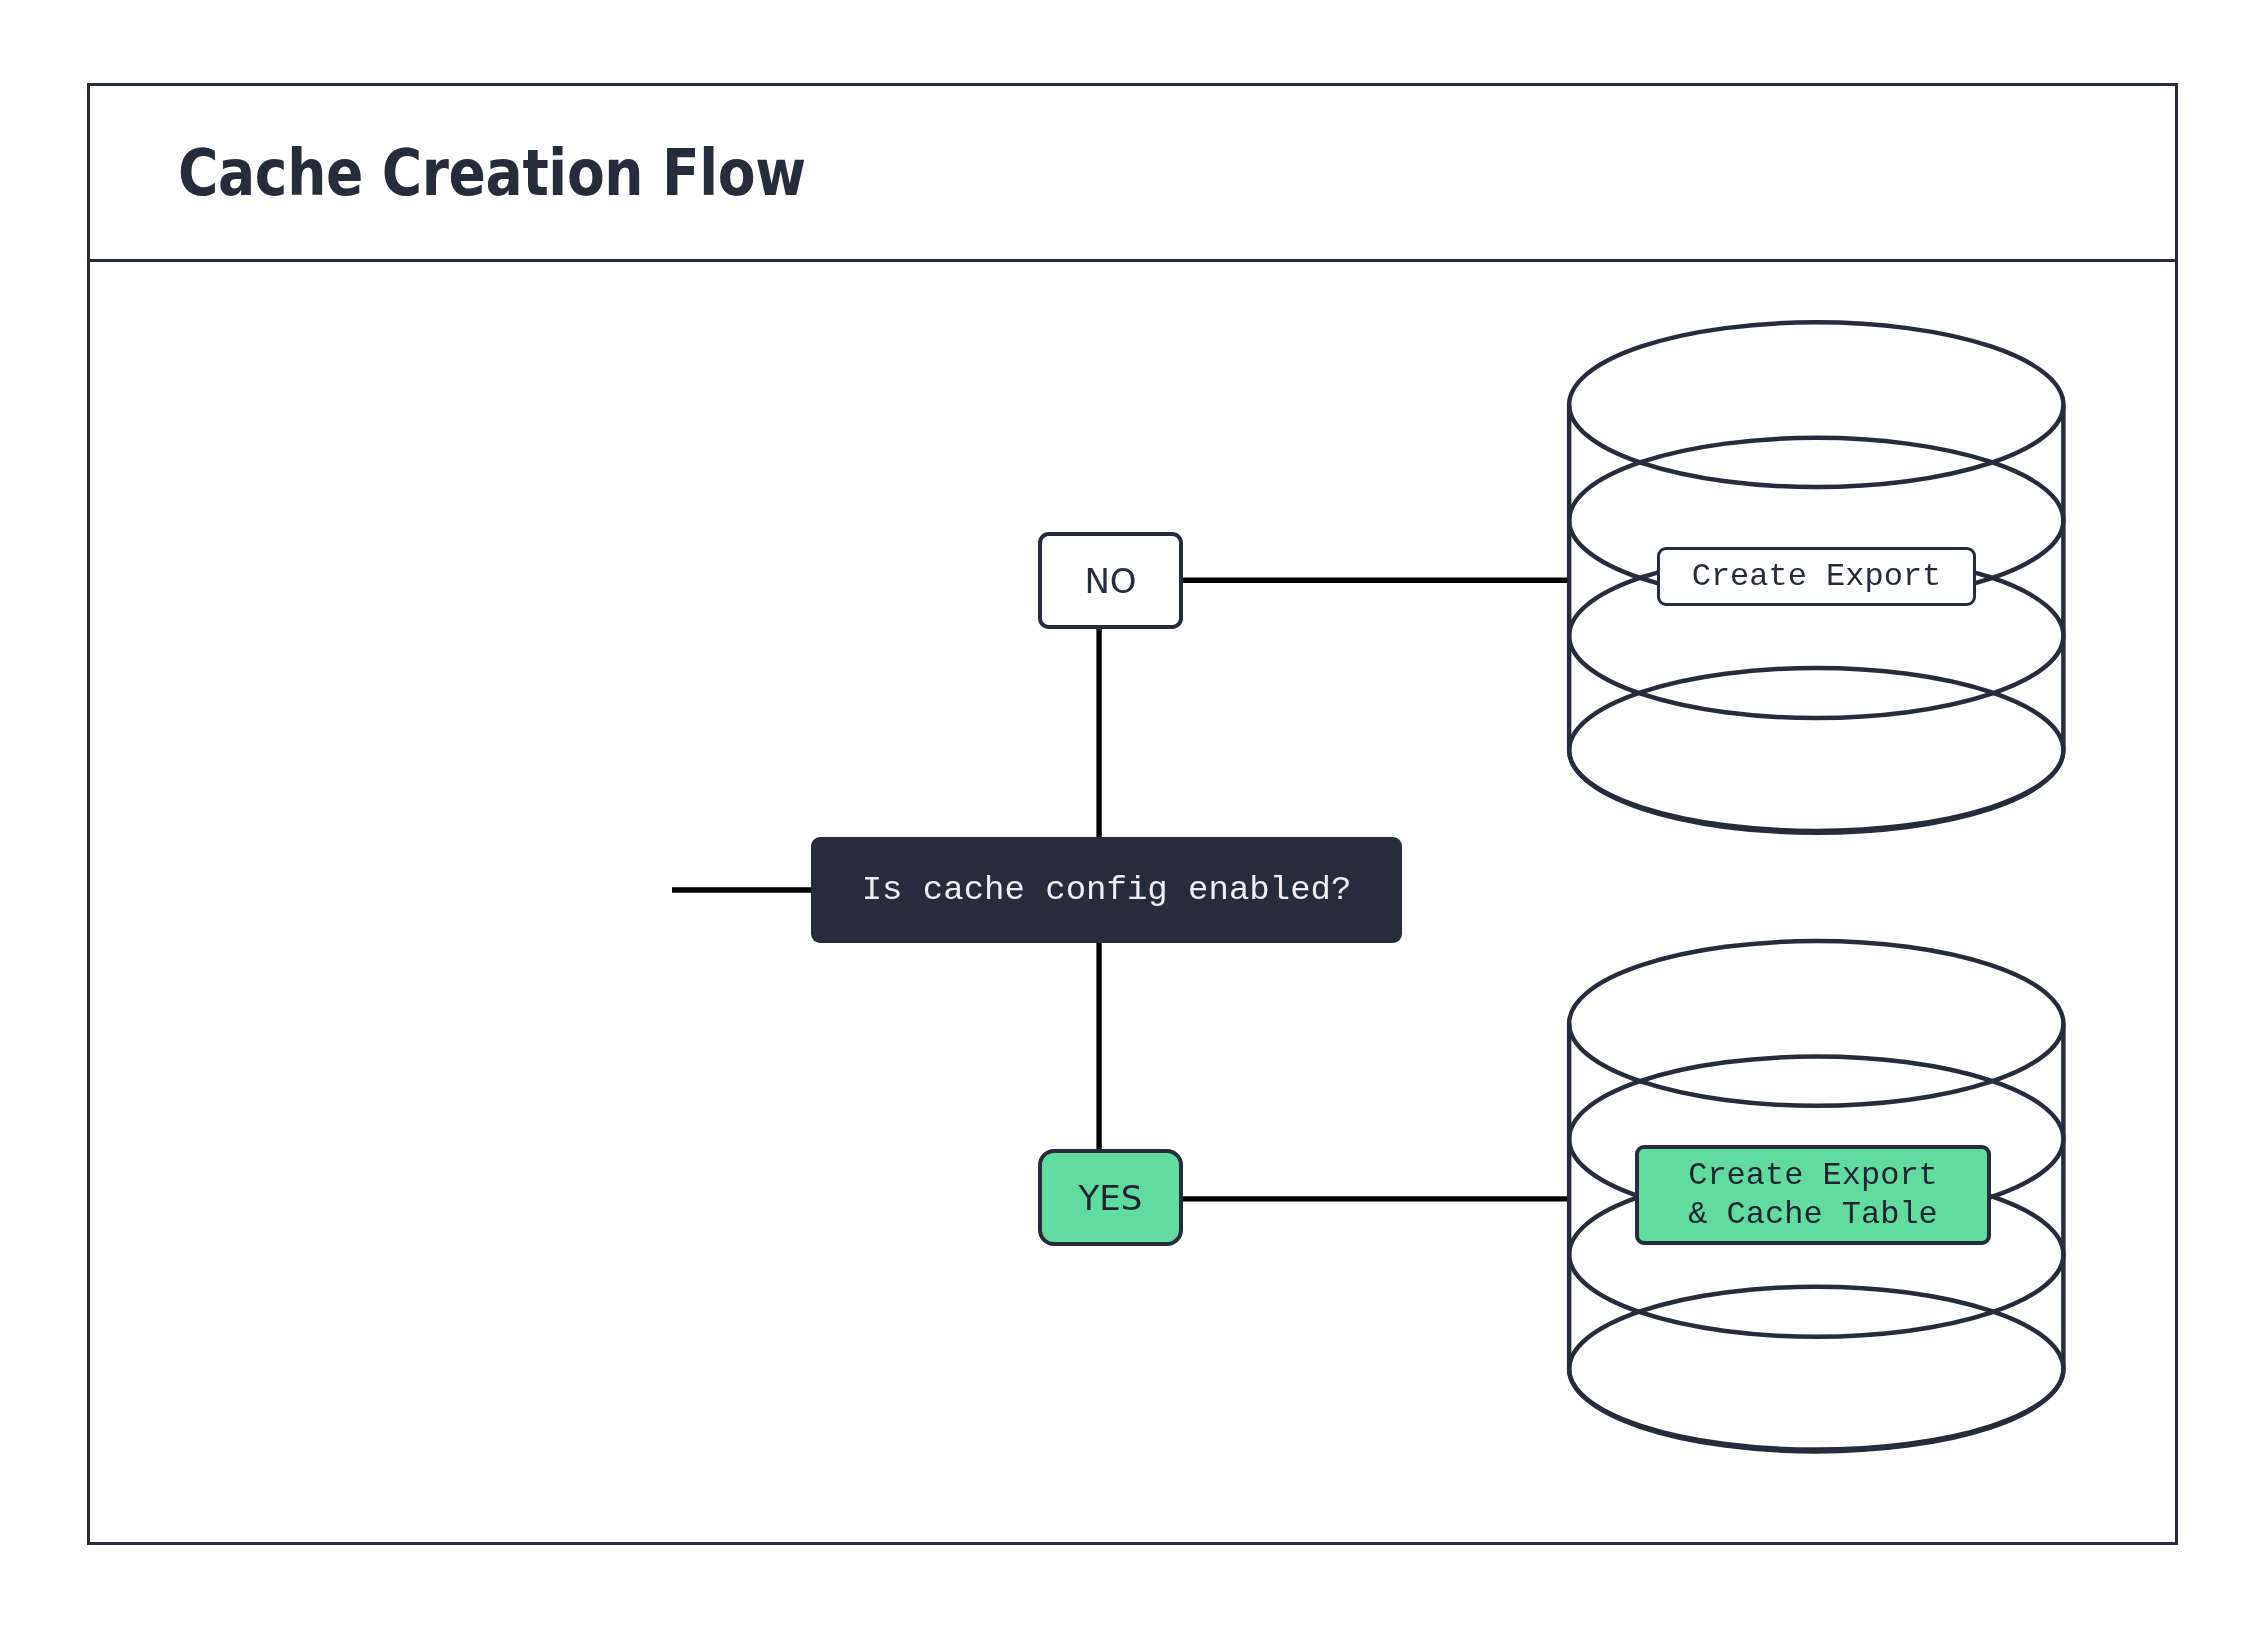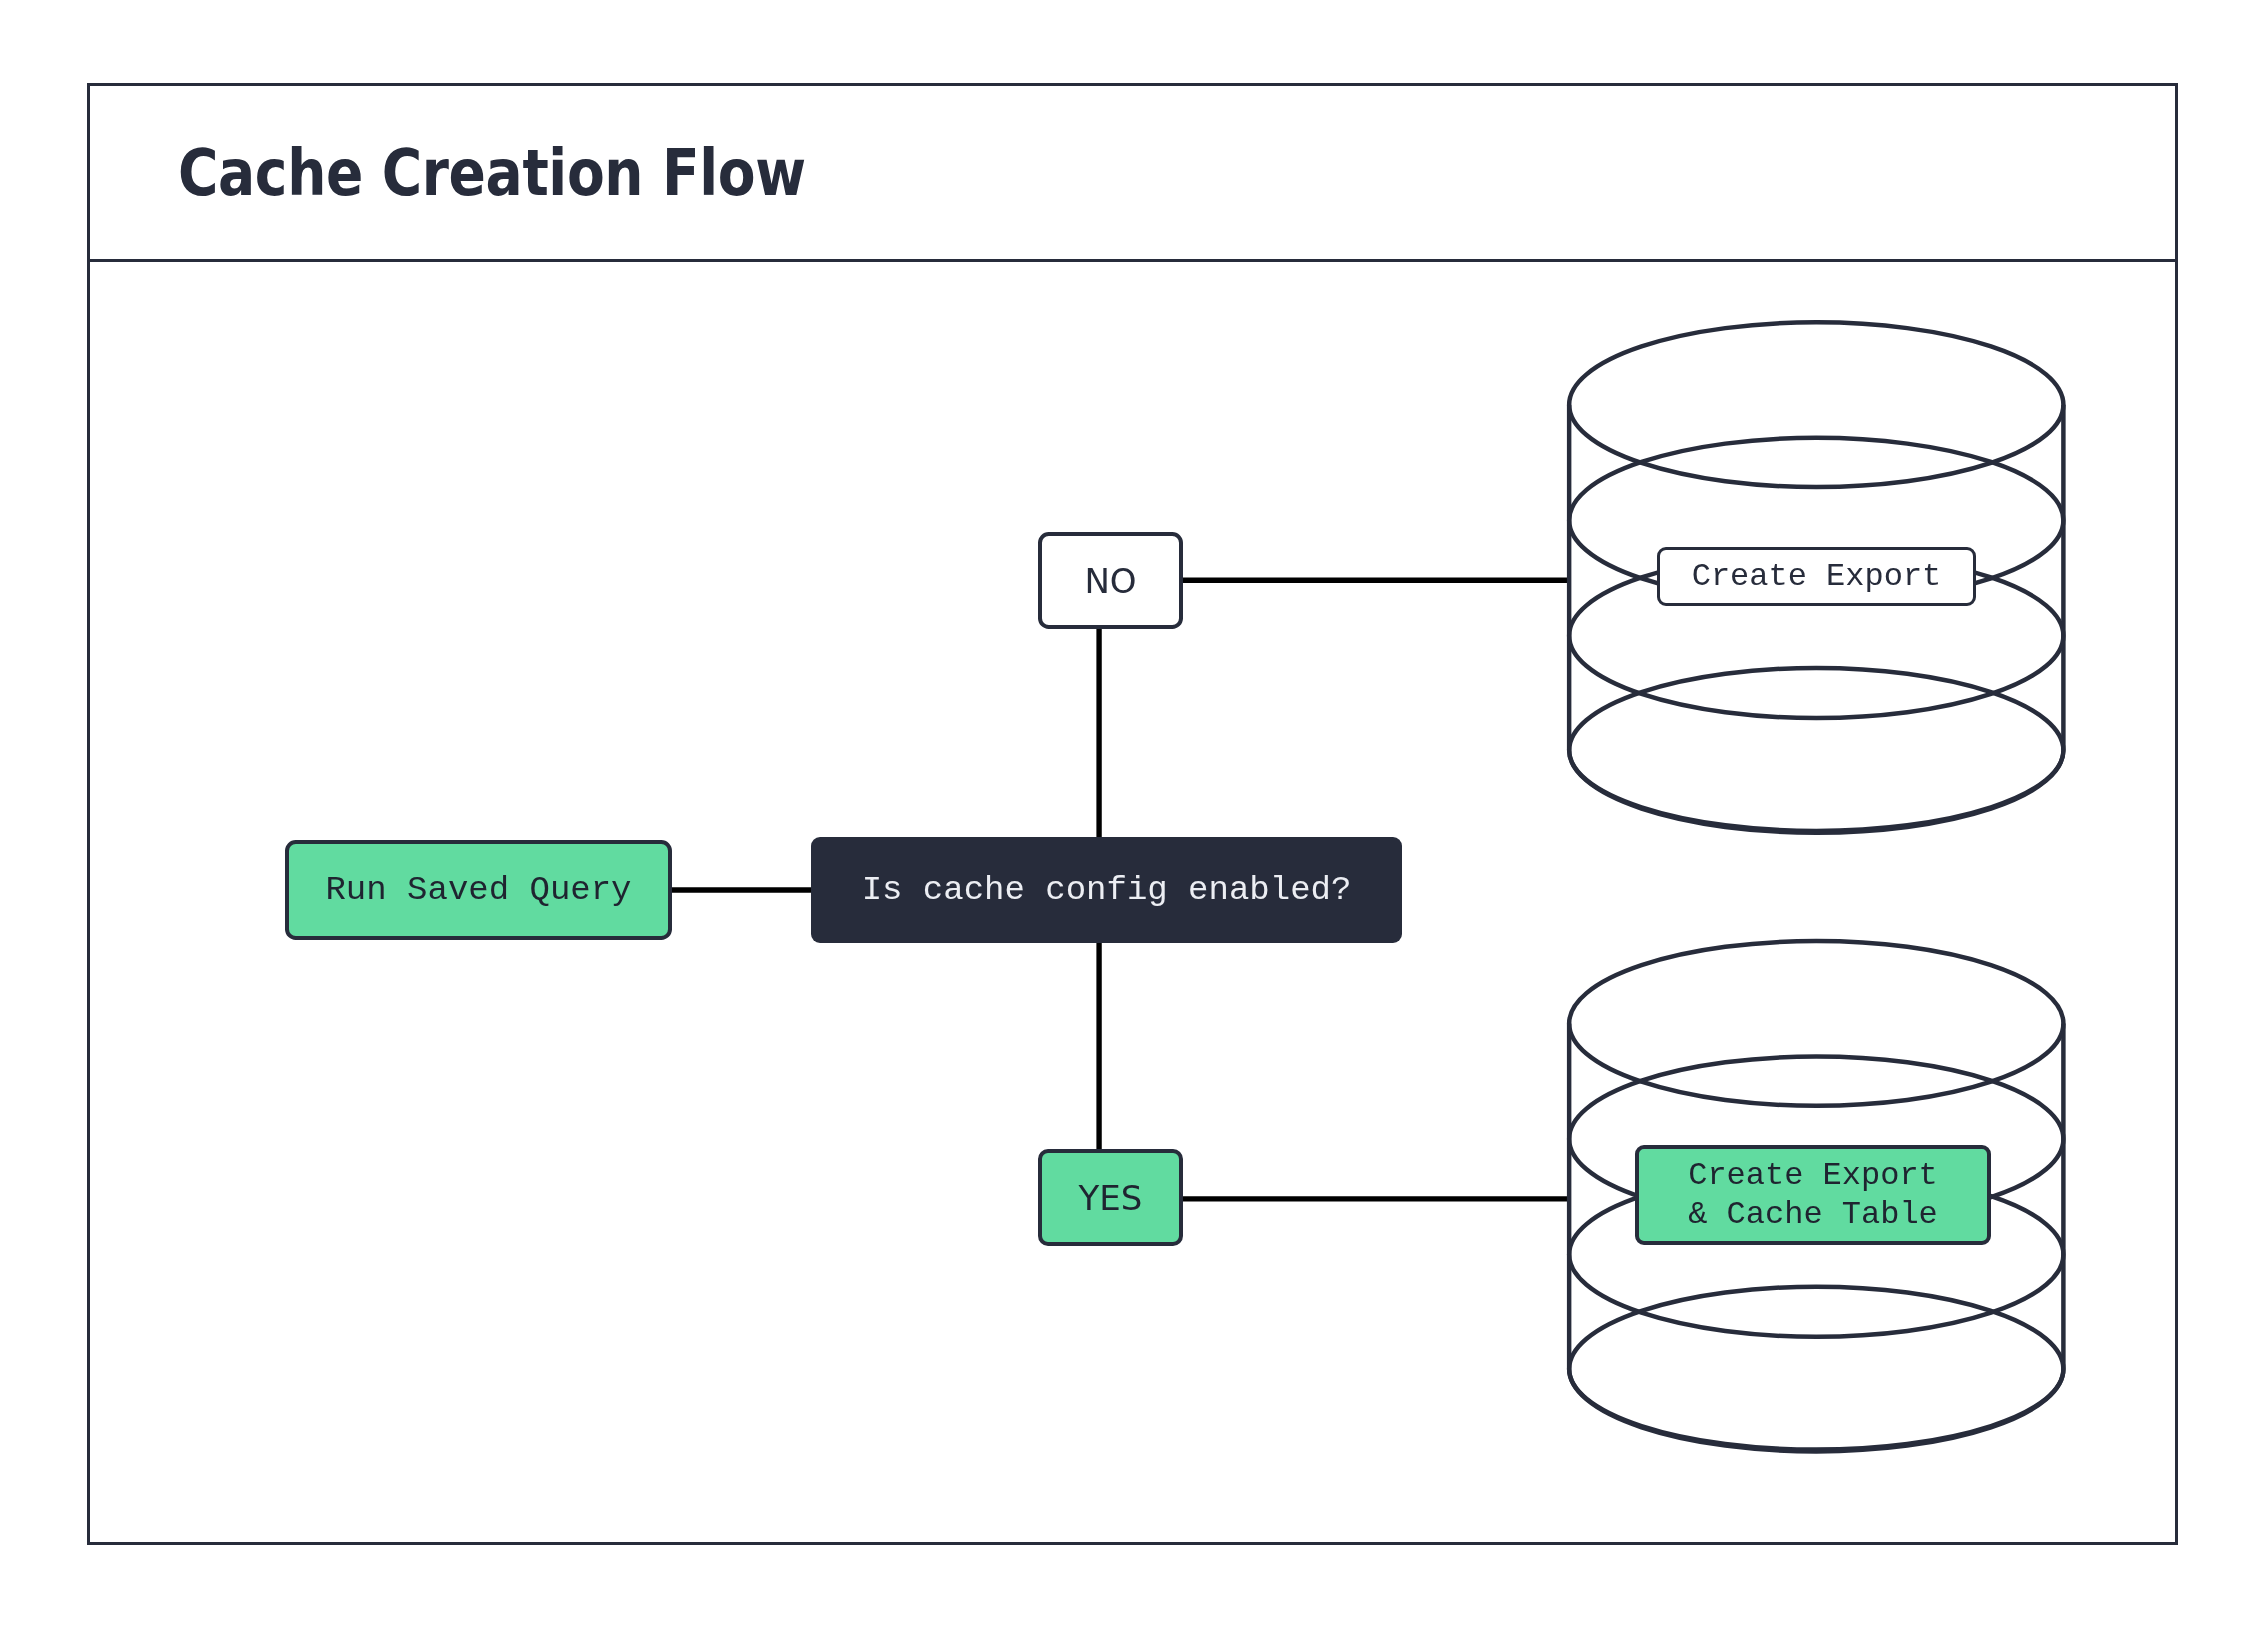--- a/index.html
+++ b/index.html
@@ -121,21 +121,21 @@
     color: #272c3b;
   }
   
   #node-yes {
     left: 1026px;
     top: 1149px;
     width: 145px;
     height: 97px;
     background: #61dba0;
     border: 4.5px solid #272c3b;
-    border-radius: 10px;
+    border-radius: 16px;
     color: #1f2430;
   }
   
   #label-create-export {
     left: 1657px;
     top: 547px;
     width: 319px;
     height: 59px;
     background: #ffffff;
     border: 3.6px solid #272c3b;
@@ -200,21 +200,20 @@
       <line x1="1752" y1="1143" x2="1752" y2="1529"></line>
       <line x1="2304" y1="1143" x2="2304" y2="1529"></line>
       <path d="M1752 1529 A276 90 0 0 0 2304 1529"></path>
       <ellipse cx="2028" cy="1143" rx="276" ry="92"></ellipse>
       <ellipse cx="2028" cy="1272" rx="276" ry="92"></ellipse>
       <ellipse cx="2028" cy="1401" rx="276" ry="92"></ellipse>
       <ellipse cx="2028" cy="1529" rx="276" ry="92"></ellipse>
     </g>
   </svg>
 
-  <div class="node node-mono" id="node-run-saved-query">Run Saved Query</div>
 
   <div class="node node-mono" id="node-decision">Is cache config enabled?</div>
 
   <div class="node node-sans" id="node-no">NO</div>
 
   <div class="node node-sans" id="node-yes">YES</div>
 
   <div class="node node-mono" id="label-create-export">Create Export</div>
 
   <div class="node node-mono" id="label-create-export-cache">

